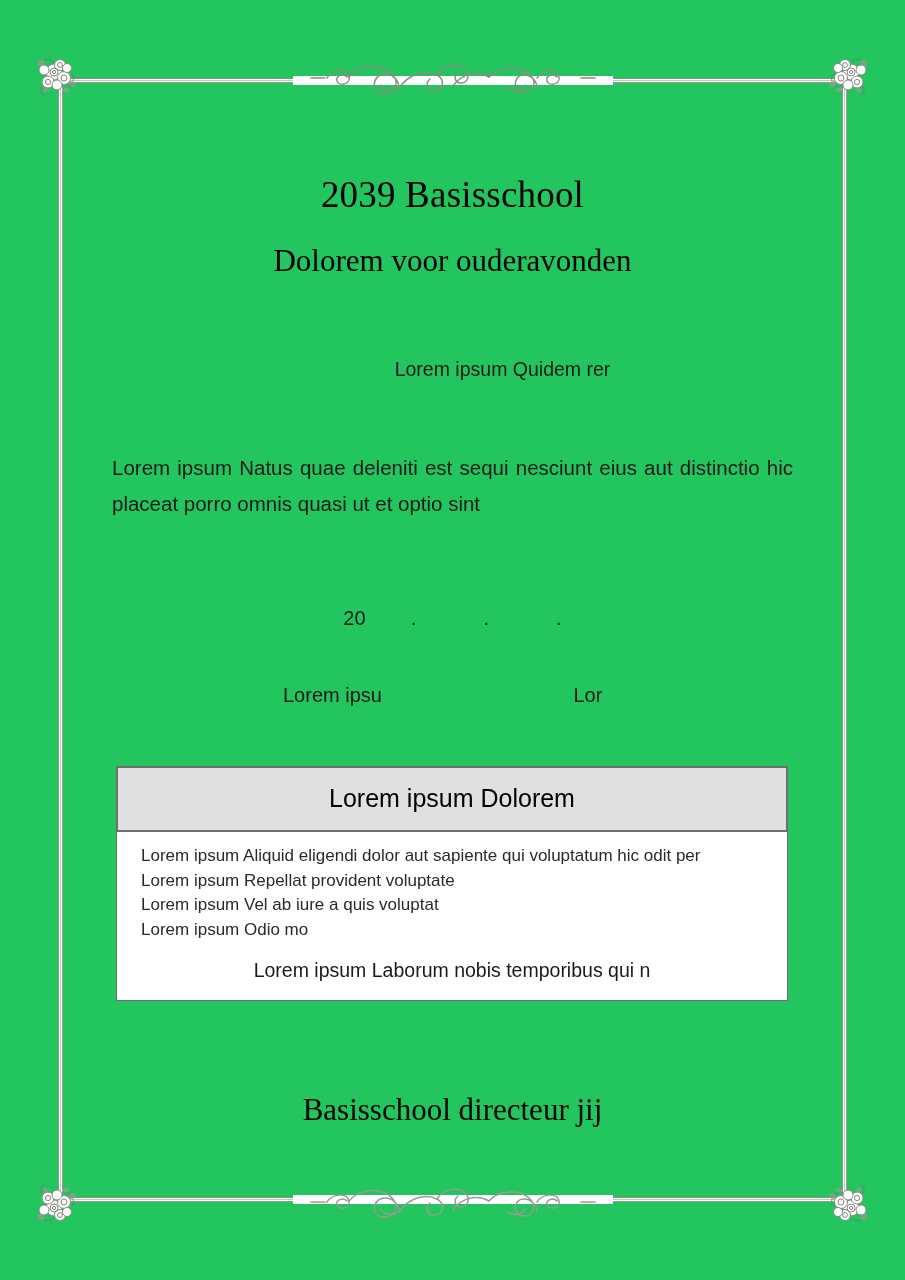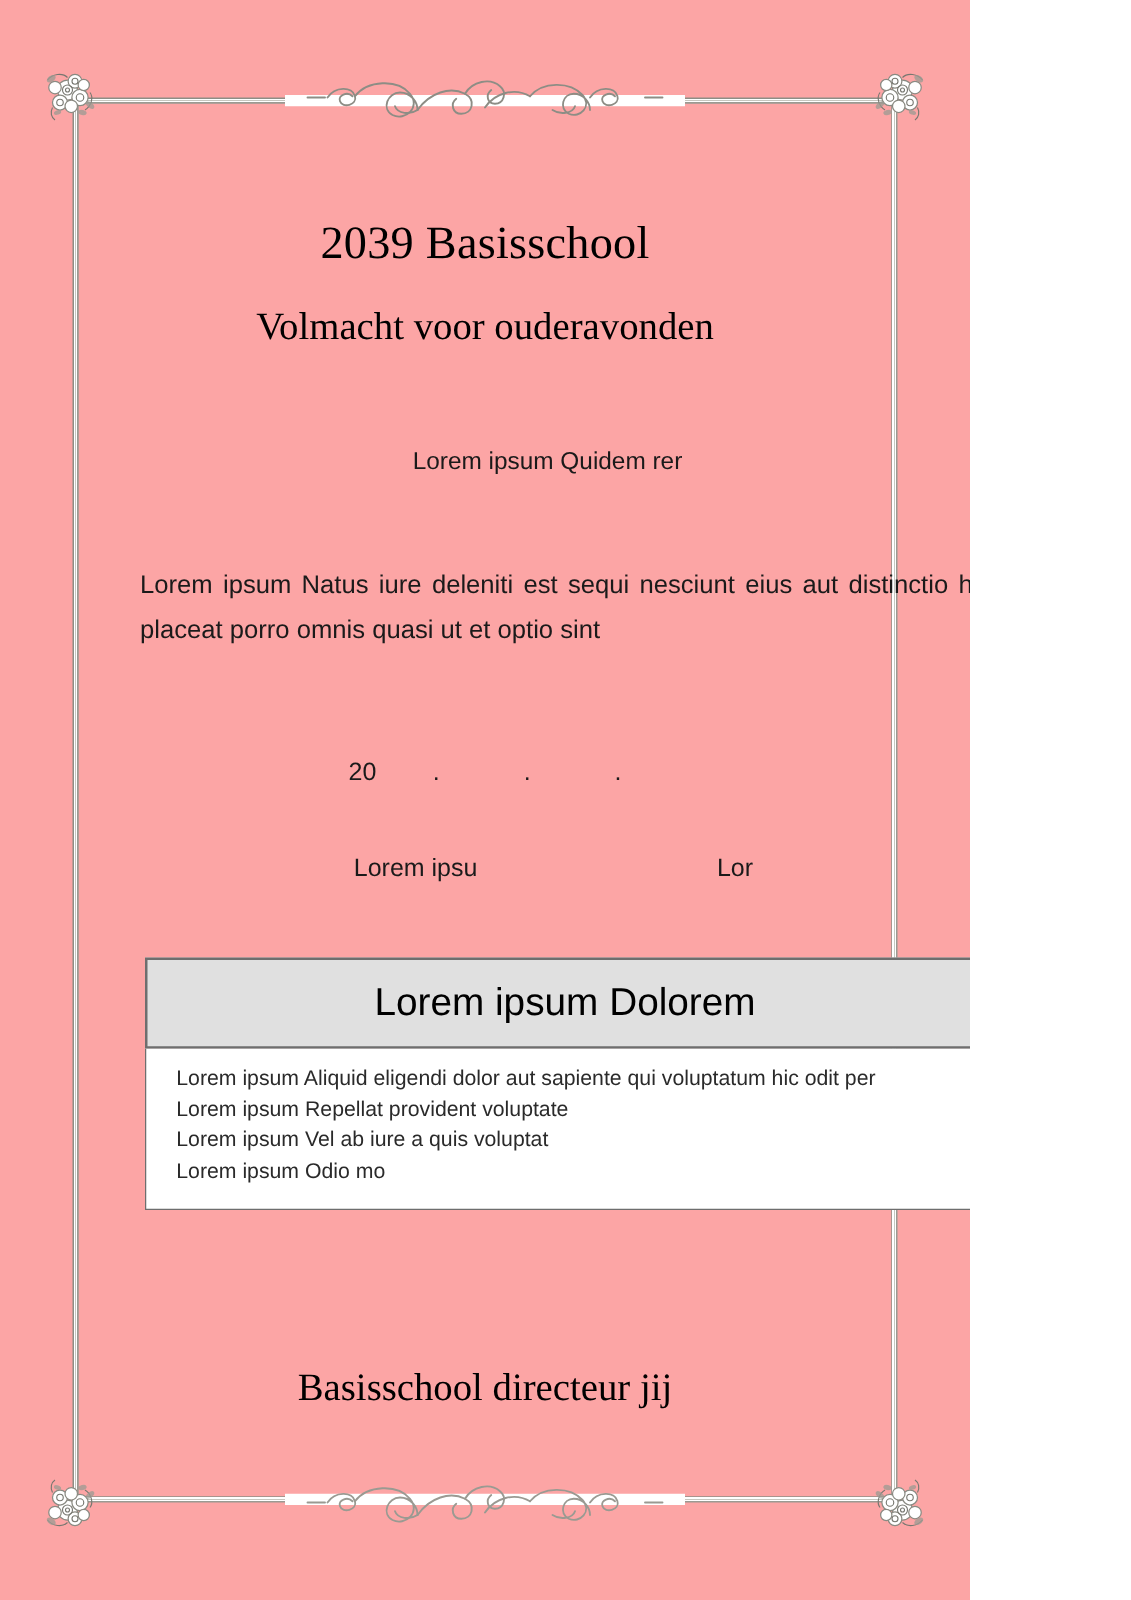--- a/index.html
+++ b/index.html
@@ -7,23 +7,23 @@
     padding: 0;
     background: #ffffff;
   }
   body {
     font-family: "Liberation Sans", sans-serif;
     -webkit-font-smoothing: antialiased;
   }
 
   .page {
     position: relative;
-    width: 776px;
+    width: 905px;
     height: 1280px;
-    background: #fca5a5;
+    background: #22c55e;
     overflow: hidden;
     box-sizing: border-box;
   }
 
   
   .frame {
     position: absolute;
     left: 58px;
     top: 78px;
     right: 58px;
@@ -194,21 +194,21 @@
     position: absolute;
     left: 116px;
     width: 672px;
     top: 766px;
     box-sizing: border-box;
   }
   .info-box-header {
     border: 2px solid #6e6e6e;
     background: #e0e0e0;
     text-align: center;
-    font-size: 31px;
+    font-size: 25px;
     color: #000000;
     padding: 16px 10px 17px;
     box-sizing: border-box;
   }
   .info-box-body {
     border: 1.5px solid #6e6e6e;
     border-top: none;
     background: #ffffff;
     padding: 12px 0 18px 0;
     box-sizing: border-box;
@@ -418,28 +418,28 @@
         </g>
       </svg>
     </div>
 
   </div>
 
   <div class="content">
 
     <div class="doc-title">2039 Basisschool</div>
 
-    <div class="doc-subtitle">Volmacht voor ouderavonden</div>
+    <div class="doc-subtitle">Dolorem voor ouderavonden</div>
 
     <div class="intro-line">
       <span class="shift">Lorem ipsum Quidem rer</span>
     </div>
 
     <div class="body-paragraph">
-      <span>Lorem ipsum Natus iure deleniti est sequi nesciunt eius aut distinctio hic placeat porro omnis quasi ut et optio sint</span>
+      <span>Lorem ipsum Natus quae deleniti est sequi nesciunt eius aut distinctio hic placeat porro omnis quasi ut et optio sint</span>
     </div>
 
     <div class="date-line">
       <span>20</span>
       <span class="dlead"></span>
       <span>.</span>
       <span class="dgap"></span>
       <span>.</span>
       <span class="dgap"></span>
       <span>.</span>
@@ -452,19 +452,20 @@
 
     <div class="info-box">
       <div class="info-box-header">Lorem ipsum Dolorem</div>
       <div class="info-box-body">
         <ul class="info-list">
           <li>Lorem ipsum Aliquid eligendi dolor aut sapiente qui voluptatum hic odit per</li>
           <li>Lorem ipsum Repellat provident voluptate</li>
           <li>Lorem ipsum Vel ab iure a quis voluptat</li>
           <li>Lorem ipsum Odio mo</li>
         </ul>
+        <div class="info-box-footnote">Lorem ipsum Laborum nobis temporibus qui n</div>
       </div>
     </div>
 
     <div class="doc-footer">Basisschool directeur jij</div>
 
   </div>
 </div>
 
 </body></html>

